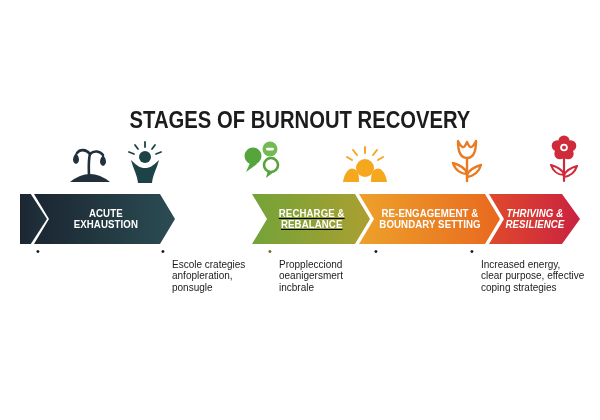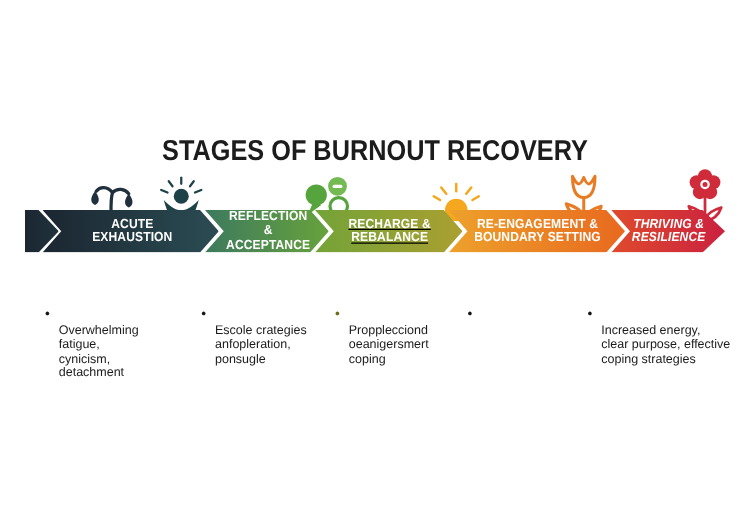--- a/index.html
+++ b/index.html
@@ -7,21 +7,21 @@
     position:relative;width:600px;height:420px;background:#ffffff;overflow:hidden;
     font-family:"Liberation Sans","DejaVu Sans",sans-serif;
     border-radius:12px;
   }
   .title{
     position:absolute;top:107px;left:0;width:600px;text-align:center;
     font-size:23px;font-weight:bold;color:#1c1c1c;letter-spacing:0px;
     transform:scaleX(0.88);transform-origin:50% 50%;white-space:nowrap;
   }
   .icon{position:absolute;}
-  .band-piece{position:absolute;top:168px;height:34px;}
+  .band-piece{position:absolute;top:194px;height:50px;}
   .lead{left:20px;width:27px;background:linear-gradient(90deg,#1b2631,#20333d);
     clip-path:polygon(0 0,40% 0,100% 50%,40% 100%,0 100%);}
   .seg{display:flex;align-items:center;justify-content:center;}
   .seg1{left:34px;width:141px;background:linear-gradient(90deg,#1b2631,#2b4c53);
     clip-path:polygon(0 0,calc(100% - 15px) 0,100% 50%,calc(100% - 15px) 100%,0 100%,15px 50%);}
   .seg2{left:164px;width:99px;background:linear-gradient(90deg,#3d7a5e,#67a23c);
     clip-path:polygon(0 0,calc(100% - 15px) 0,100% 50%,calc(100% - 15px) 100%,0 100%,15px 50%);}
   .seg3{left:252px;width:118px;background:linear-gradient(90deg,#73a338,#ab9f31);
     clip-path:polygon(0 0,calc(100% - 15px) 0,100% 50%,calc(100% - 15px) 100%,0 100%,15px 50%);text-decoration:underline;}
   .seg4{left:359px;width:141px;background:linear-gradient(90deg,#eda12b,#e8691f);
@@ -124,52 +124,45 @@
       <path d="M18 42 C24 41 29 37 31 31 C24 33 20 36 18 40"></path>
     </g>
   </svg>
 
   <div class="band-piece lead"></div>
 
   <div class="band-piece seg seg1">
     <div class="seg-label">ACUTE
 EXHAUSTION</div>
   </div>
-  <div class="band-piece seg seg2">
-    <div class="seg-label">REFLECTION &amp;
-ACCEPTANCE</div>
-  </div>
   <div class="band-piece seg seg3">
     <div class="seg-label">RECHARGE &amp;
 REBALANCE</div>
   </div>
   <div class="band-piece seg seg4">
     <div class="seg-label">RE-ENGAGEMENT &amp;
 BOUNDARY SETTING</div>
   </div>
   <div class="band-piece seg seg5">
     <div class="seg-label">THRIVING &amp;
 RESILIENCE</div>
   </div>
 
   <div class="bullet b1">
-    <span class="dot">•</span><span>Overwhelming
-fatigue,
-cynicism,
-detachment</span>
+    <span class="dot">•</span>
   </div>
   <div class="bullet b2">
     <span class="dot">•</span><span>Escole crategies
 anfopleration,
 ponsugle</span>
   </div>
   <div class="bullet b3 olive">
     <span class="dot">•</span><span>Propplecciond
 oeanigersmert
-coping</span>
+incbrale</span>
   </div>
   <div class="bullet b4">
     <span class="dot">•</span>
   </div>
   <div class="bullet b5">
     <span class="dot">•</span><span>Increased energy,
 clear purpose, effective
 coping strategies</span>
   </div>
 

